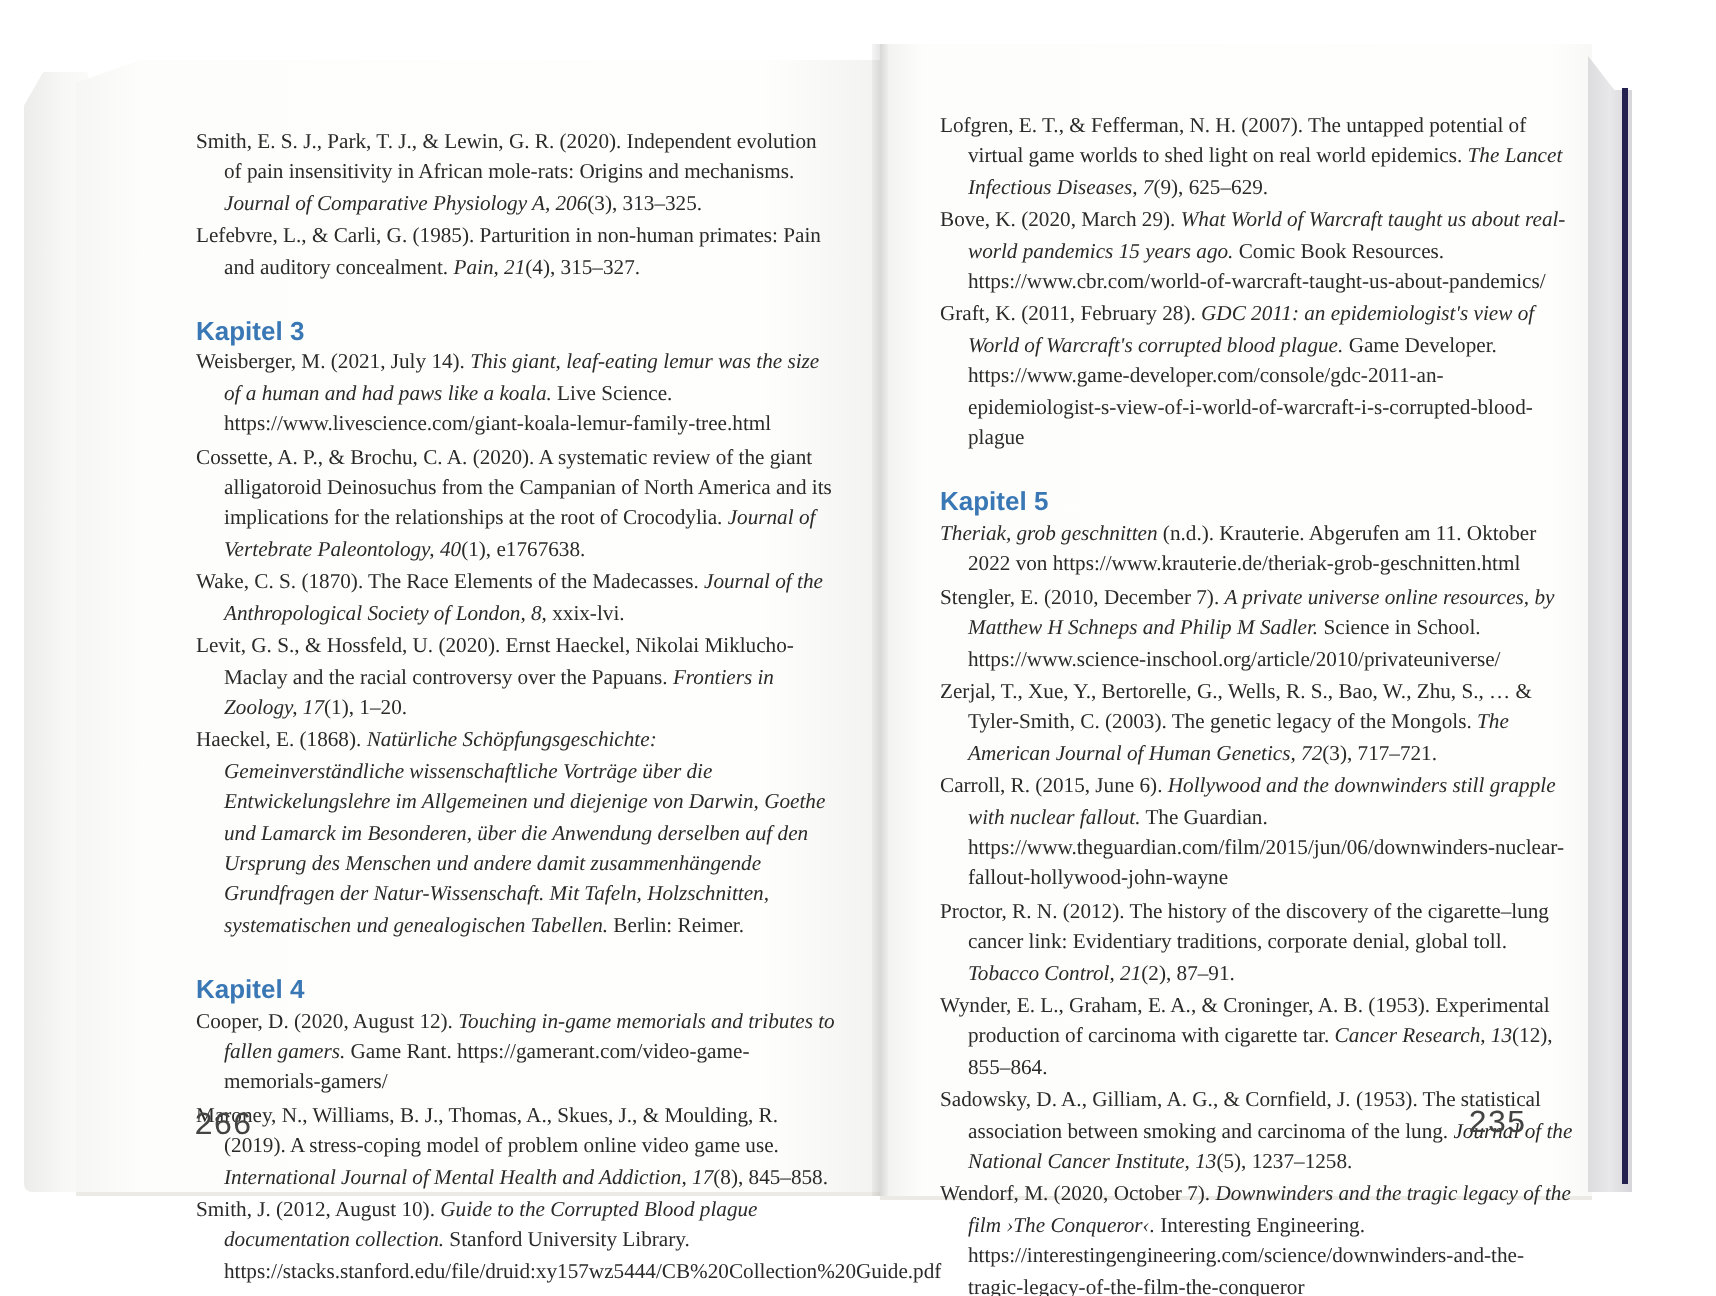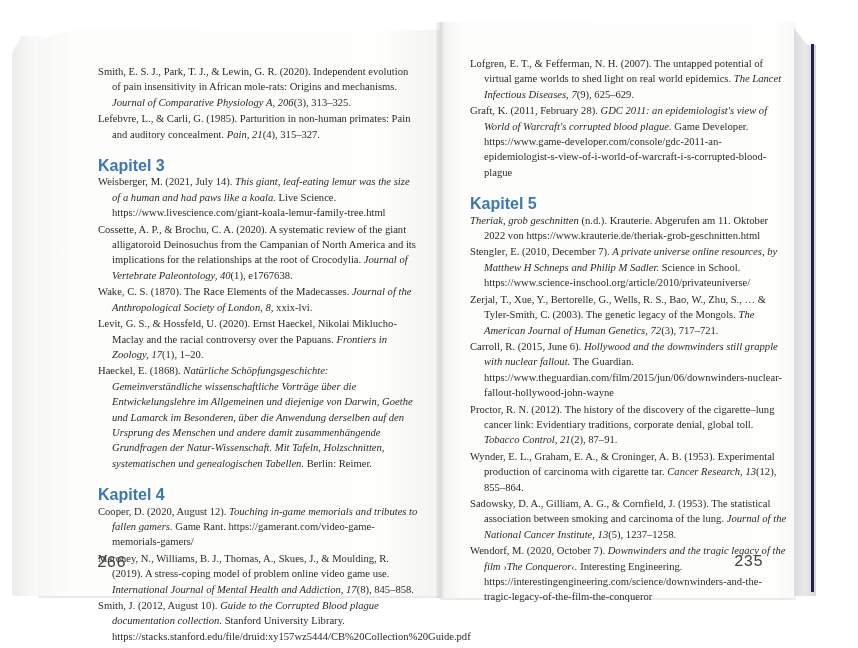--- a/index.html
+++ b/index.html
@@ -59,21 +59,21 @@
     .content-right { left: 470px; top: 56px; width: 318px; }
     .ref {
       padding-left: 14px;
       text-indent: -14px;
       margin: 0 0 1px 0;
     }
     .ref i { font-style: italic; }
     .heading {
       font-family: "Liberation Sans", "DejaVu Sans", sans-serif;
       color: #3a78b5;
-      font-size: 16px;
+      font-size: 13px;
       font-weight: bold;
       margin: 16px 0 1px 0;
     }
     .page-number {
       position: absolute;
       font-family: Liberation Mono, monospace;
       font-size: 16px;
       color: #444;
     }
     .pn-left { left: 97px; top: 554px; }
@@ -103,20 +103,21 @@
 
     <div class="heading">Kapitel 4</div>
     <p class="ref"><span>Cooper, D. (2020, August 12). </span><i>Touching in-game memorials and tributes to fallen gamers.</i><span> Game Rant. https://gamerant.com/video-game-memorials-gamers/</span></p>
     <p class="ref"><span>Maroney, N., Williams, B. J., Thomas, A., Skues, J., &amp; Moulding, R. (2019). A stress-coping model of problem online video game use. </span><i>International Journal of Mental Health and Addiction, 17</i><span>(8), 845–858.</span></p>
     <p class="ref"><span>Smith, J. (2012, August 10). </span><i>Guide to the Corrupted Blood plague documentation collection.</i><span> Stanford University Library. https://stacks.stanford.edu/file/druid:xy157wz5444/CB%20Collection%20Guide.pdf</span></p>
   </div>
   <div class="page-number pn-left">266</div>
 
   <div class="content content-right">
     <p class="ref"><span>Lofgren, E. T., &amp; Fefferman, N. H. (2007). The untapped potential of virtual game worlds to shed light on real world epidemics. </span><i>The Lancet Infectious Diseases, 7</i><span>(9), 625–629.</span></p>
+    <p class="ref"><span>Bove, K. (2020, March 29). </span><i>What World of Warcraft taught us about real-world pandemics 15 years ago.</i><span> Comic Book Resources. https://www.cbr.com/world-of-warcraft-taught-us-about-pandemics/</span></p>
     <p class="ref"><span>Graft, K. (2011, February 28). </span><i>GDC 2011: an epidemiologist's view of World of Warcraft's corrupted blood plague.</i><span> Game Developer. https://www.game-developer.com/console/gdc-2011-an-epidemiologist-s-view-of-i-world-of-warcraft-i-s-corrupted-blood-plague</span></p>
 
     <div class="heading">Kapitel 5</div>
     <p class="ref"><span></span><i>Theriak, grob geschnitten</i><span> (n.d.). Krauterie. Abgerufen am 11. Oktober 2022 von https://www.krauterie.de/theriak-grob-geschnitten.html</span></p>
     <p class="ref"><span>Stengler, E. (2010, December 7). </span><i>A private universe online resources, by Matthew H Schneps and Philip M Sadler.</i><span> Science in School. https://www.science-inschool.org/article/2010/privateuniverse/</span></p>
     <p class="ref"><span>Zerjal, T., Xue, Y., Bertorelle, G., Wells, R. S., Bao, W., Zhu, S., … &amp; Tyler-Smith, C. (2003). The genetic legacy of the Mongols. </span><i>The American Journal of Human Genetics, 72</i><span>(3), 717–721.</span></p>
     <p class="ref"><span>Carroll, R. (2015, June 6). </span><i>Hollywood and the downwinders still grapple with nuclear fallout.</i><span> The Guardian. https://www.theguardian.com/film/2015/jun/06/downwinders-nuclear-fallout-hollywood-john-wayne</span></p>
     <p class="ref"><span>Proctor, R. N. (2012). The history of the discovery of the cigarette–lung cancer link: Evidentiary traditions, corporate denial, global toll. </span><i>Tobacco Control, 21</i><span>(2), 87–91.</span></p>
     <p class="ref"><span>Wynder, E. L., Graham, E. A., &amp; Croninger, A. B. (1953). Experimental production of carcinoma with cigarette tar. </span><i>Cancer Research, 13</i><span>(12), 855–864.</span></p>
     <p class="ref"><span>Sadowsky, D. A., Gilliam, A. G., &amp; Cornfield, J. (1953). The statistical association between smoking and carcinoma of the lung. </span><i>Journal of the National Cancer Institute, 13</i><span>(5), 1237–1258.</span></p>

